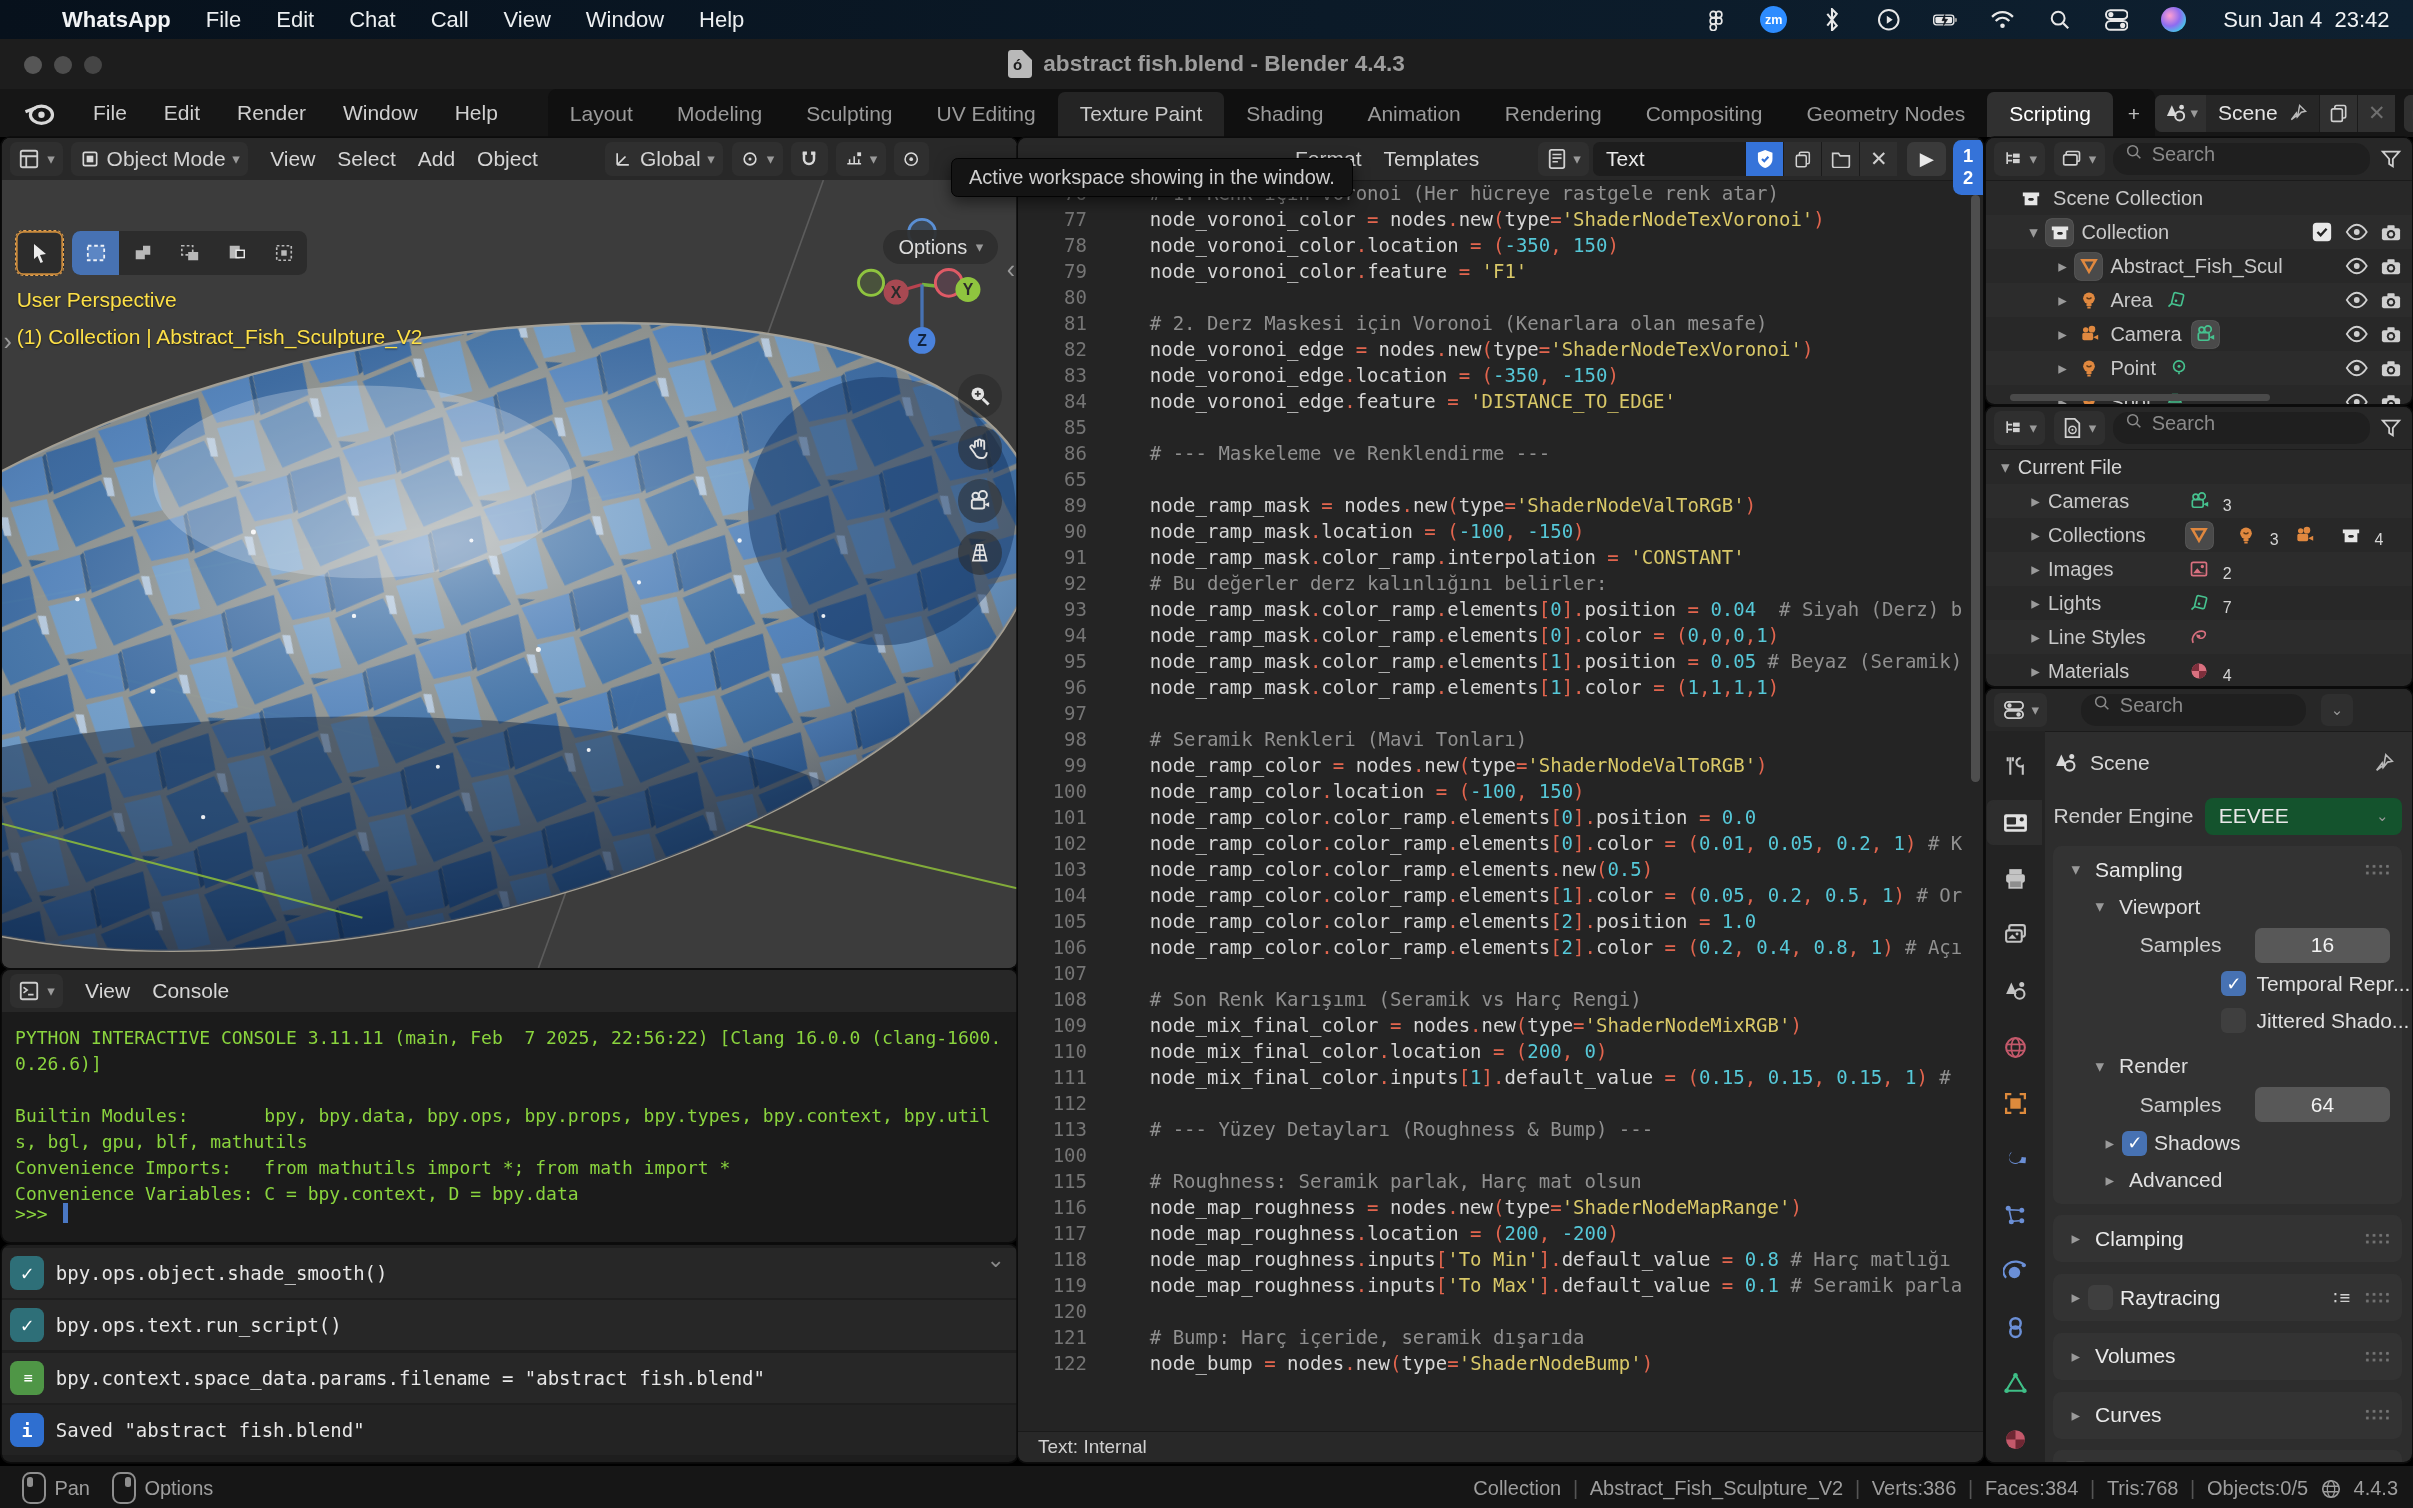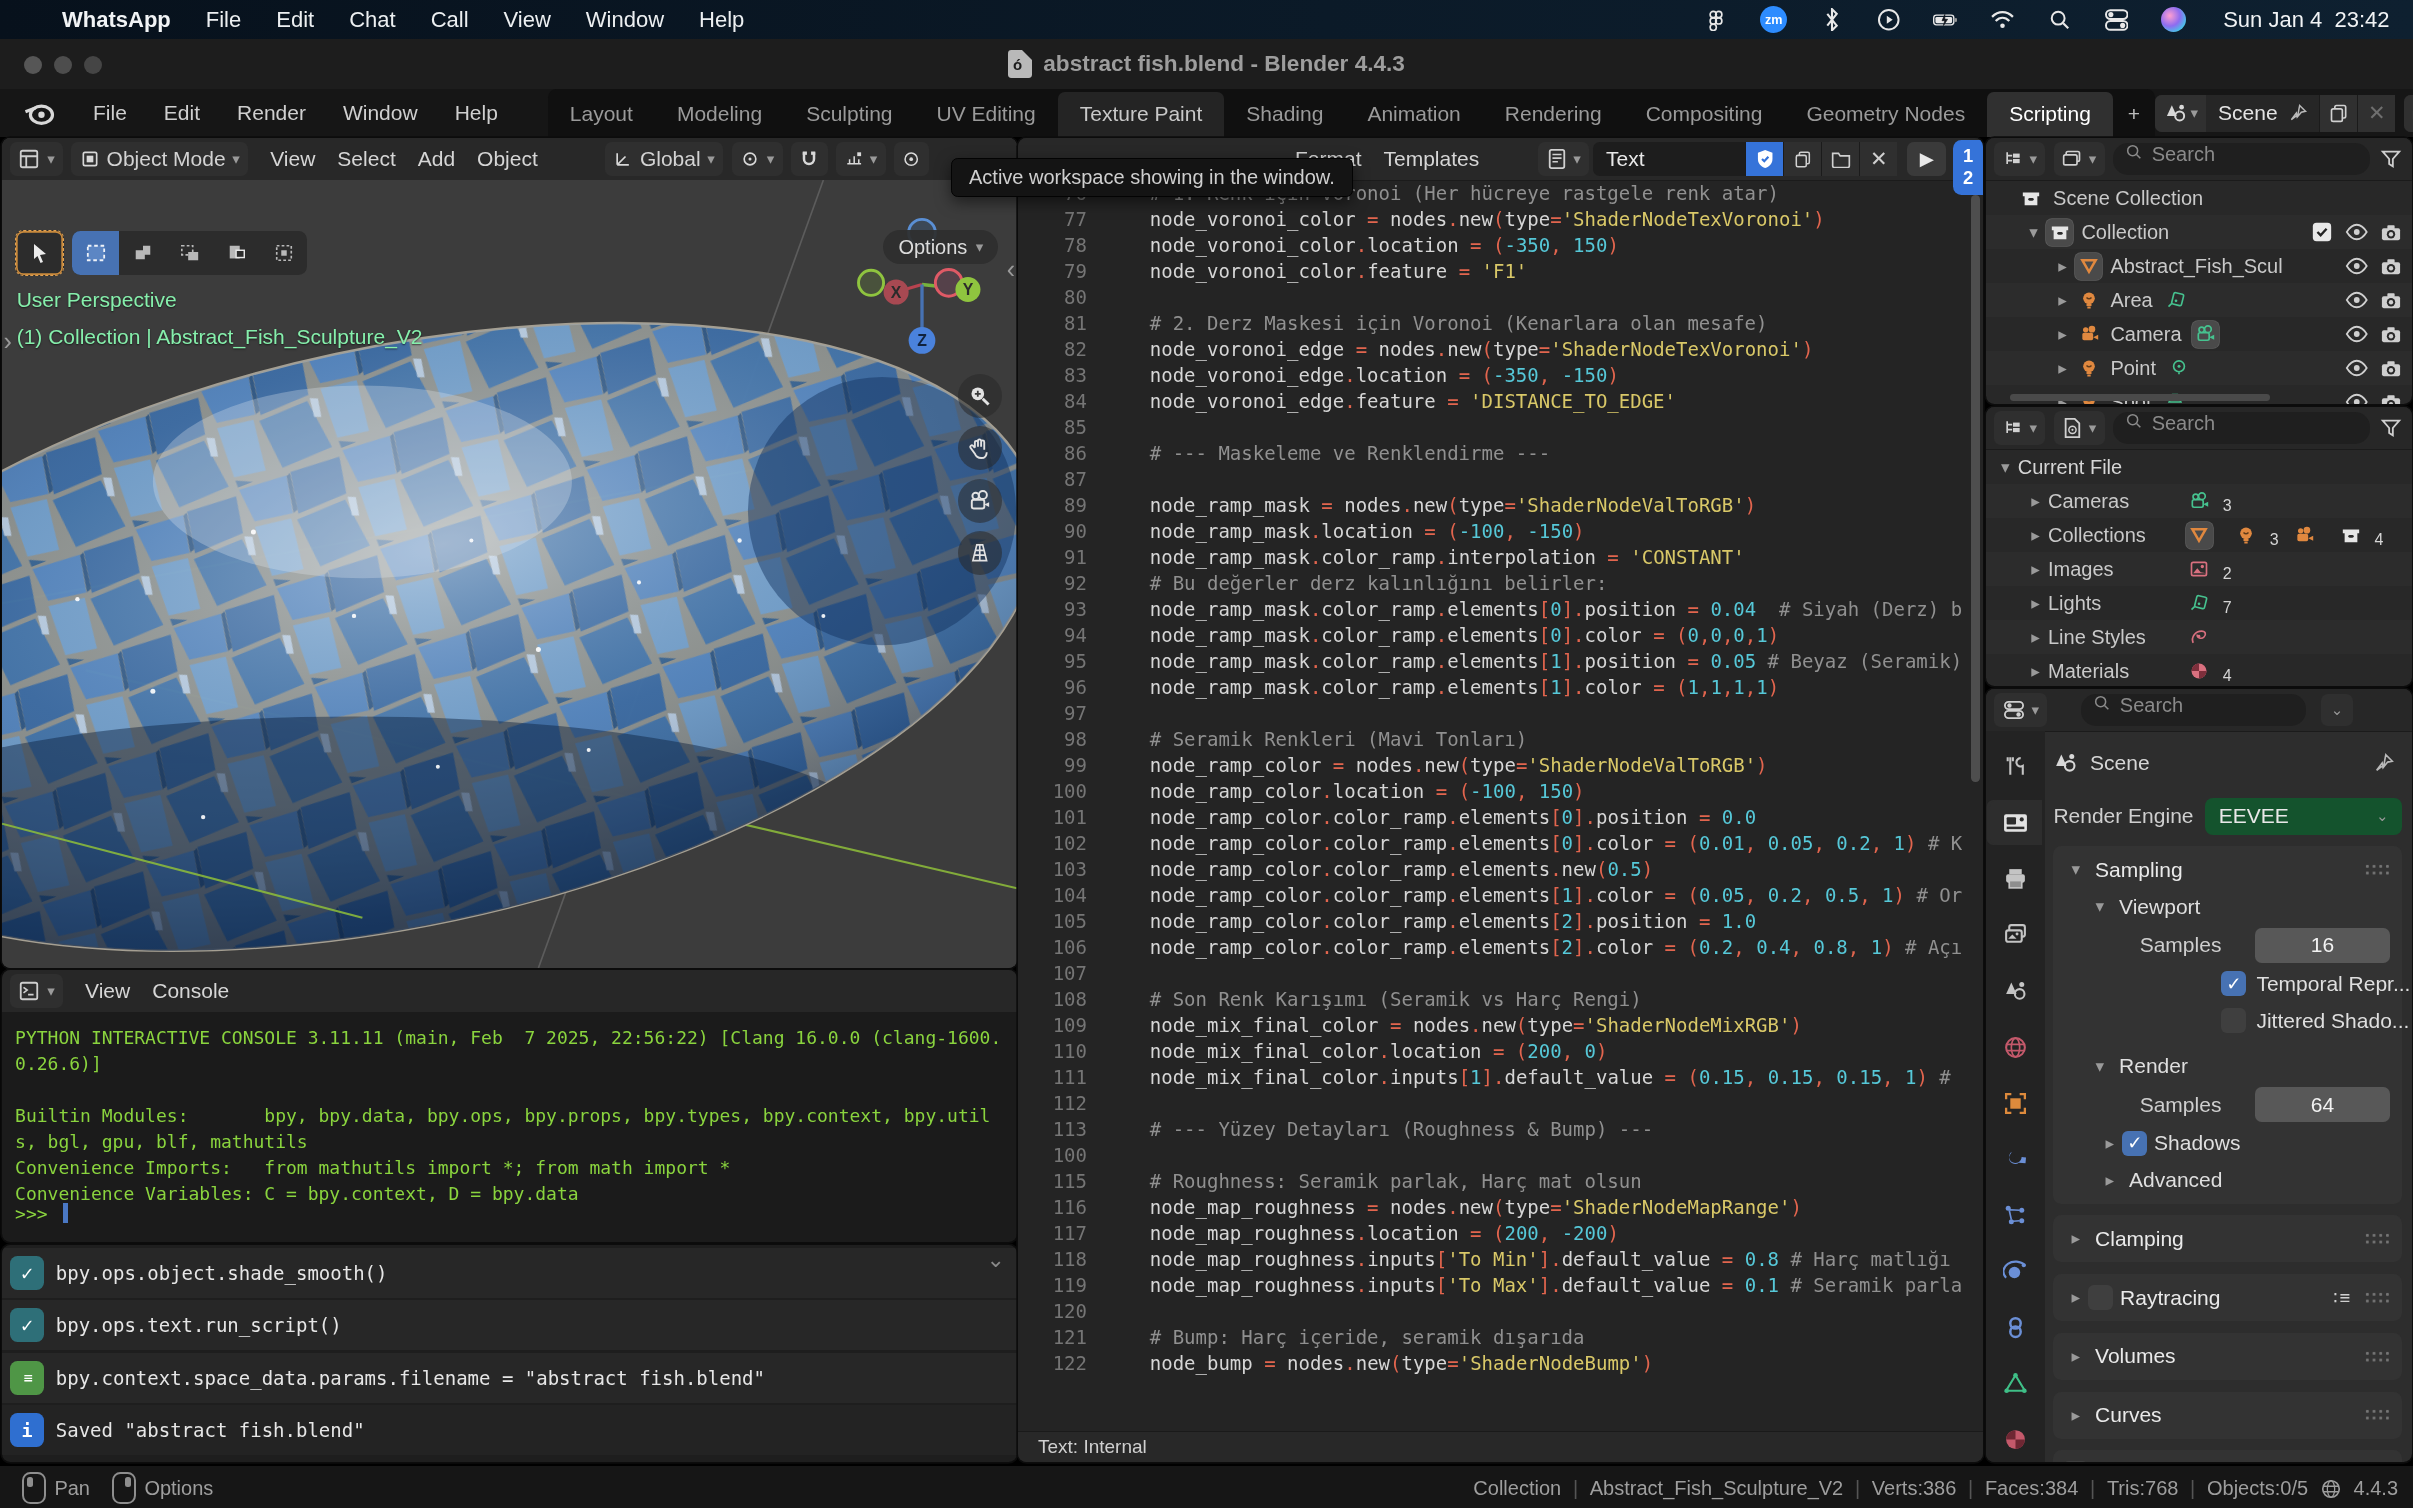--- a/index.html
+++ b/index.html
@@ -57,21 +57,21 @@
   .ehdr{height:42px;background:#282828;display:flex;align-items:center;color:#d3d3d3;
     font-size:21px;border-bottom:0.8px solid #1b1b1b;}
   .hbtn{display:flex;align-items:center;gap:6.7px;background:#2f2f2f;border-radius:6.7px;height:34px;
     padding:0 8.4px;margin-left:8.4px;}
   .hmenu{margin-left:22px;color:#d6d6d6;}
 
   
   #viewport{left:1.7px;top:138px;width:1015px;height:830px;background:#3c3c3c;}
   #viewport .ehdr{background:#282828;}
   #vp-canvas{position:absolute;left:0;top:42px;right:0;bottom:0;background:#3c3c3c;}
-  .vp-overlay{position:absolute;left:15px;top:101px;color:#86efac;font-size:21px;
+  .vp-overlay{position:absolute;left:15px;top:101px;color:#fde047;font-size:21px;
     text-shadow:0 0.8px 1.7px rgba(0,0,0,.6);line-height:37px;}
   #toolcol{position:absolute;left:13.4px;top:50px;display:flex;gap:8.4px;align-items:center;}
   .toolbtn{width:47px;height:44px;border-radius:8.4px;background:#2c2c2c;display:flex;
     align-items:center;justify-content:center;}
   .toolgroup{display:flex;background:#2c2c2c;border-radius:8.4px;}
   .toolgroup .toolbtn{background:transparent;border-radius:0;}
   .toolgroup .toolbtn:first-child{border-radius:8.4px 0 0 8.4px;}
   .toolgroup .toolbtn:last-child{border-radius:0 8.4px 8.4px 0;}
   .toolbtn.activeblue{background:#4772b3;}
   #optionsbtn{position:absolute;right:18.4px;top:50px;height:34px;background:#2e2e2eee;border-radius:17px;
@@ -606,21 +606,21 @@
       <div class="cline"><span class="lnum">77</span><span class="ctext"><span class="pl">    node_voronoi_color </span><span class="pu">=</span><span class="pl"> nodes</span><span class="pu">.</span><span class="pl">new</span><span class="pu">(</span><span class="pl">type</span><span class="pu">=</span><span class="st">'ShaderNodeTexVoronoi'</span><span class="pu">)</span></span></div>
       <div class="cline"><span class="lnum">78</span><span class="ctext"><span class="pl">    node_voronoi_color</span><span class="pu">.</span><span class="pl">location </span><span class="pu">=</span><span class="pl"> </span><span class="pu">(</span><span class="nu">-350</span><span class="pu">,</span><span class="pl"> </span><span class="nu">150</span><span class="pu">)</span></span></div>
       <div class="cline"><span class="lnum">79</span><span class="ctext"><span class="pl">    node_voronoi_color</span><span class="pu">.</span><span class="pl">feature </span><span class="pu">=</span><span class="pl"> </span><span class="st">'F1'</span></span></div>
       <div class="cline"><span class="lnum">80</span><span class="ctext"></span></div>
       <div class="cline"><span class="lnum">81</span><span class="ctext"><span class="pl">    </span><span class="cm"># 2. Derz Maskesi için Voronoi (Kenarlara olan mesafe)</span></span></div>
       <div class="cline"><span class="lnum">82</span><span class="ctext"><span class="pl">    node_voronoi_edge </span><span class="pu">=</span><span class="pl"> nodes</span><span class="pu">.</span><span class="pl">new</span><span class="pu">(</span><span class="pl">type</span><span class="pu">=</span><span class="st">'ShaderNodeTexVoronoi'</span><span class="pu">)</span></span></div>
       <div class="cline"><span class="lnum">83</span><span class="ctext"><span class="pl">    node_voronoi_edge</span><span class="pu">.</span><span class="pl">location </span><span class="pu">=</span><span class="pl"> </span><span class="pu">(</span><span class="nu">-350</span><span class="pu">,</span><span class="pl"> </span><span class="nu">-150</span><span class="pu">)</span></span></div>
       <div class="cline"><span class="lnum">84</span><span class="ctext"><span class="pl">    node_voronoi_edge</span><span class="pu">.</span><span class="pl">feature </span><span class="pu">=</span><span class="pl"> </span><span class="st">'DISTANCE_TO_EDGE'</span></span></div>
       <div class="cline"><span class="lnum">85</span><span class="ctext"></span></div>
       <div class="cline"><span class="lnum">86</span><span class="ctext"><span class="pl">    </span><span class="cm"># --- Maskeleme ve Renklendirme ---</span></span></div>
-      <div class="cline"><span class="lnum">87</span><span class="ctext"></span></div>
+      <div class="cline"><span class="lnum">65</span><span class="ctext"></span></div>
       <div class="cline"><span class="lnum">89</span><span class="ctext"><span class="pl">    node_ramp_mask </span><span class="pu">=</span><span class="pl"> nodes</span><span class="pu">.</span><span class="pl">new</span><span class="pu">(</span><span class="pl">type</span><span class="pu">=</span><span class="st">'ShaderNodeValToRGB'</span><span class="pu">)</span></span></div>
       <div class="cline"><span class="lnum">90</span><span class="ctext"><span class="pl">    node_ramp_mask</span><span class="pu">.</span><span class="pl">location </span><span class="pu">=</span><span class="pl"> </span><span class="pu">(</span><span class="nu">-100</span><span class="pu">,</span><span class="pl"> </span><span class="nu">-150</span><span class="pu">)</span></span></div>
       <div class="cline"><span class="lnum">91</span><span class="ctext"><span class="pl">    node_ramp_mask</span><span class="pu">.</span><span class="pl">color_ramp</span><span class="pu">.</span><span class="pl">interpolation </span><span class="pu">=</span><span class="pl"> </span><span class="st">'CONSTANT'</span></span></div>
       <div class="cline"><span class="lnum">92</span><span class="ctext"><span class="pl">    </span><span class="cm"># Bu değerler derz kalınlığını belirler:</span></span></div>
       <div class="cline"><span class="lnum">93</span><span class="ctext"><span class="pl">    node_ramp_mask</span><span class="pu">.</span><span class="pl">color_ramp</span><span class="pu">.</span><span class="pl">elements</span><span class="pu">[</span><span class="nu">0</span><span class="pu">]</span><span class="pu">.</span><span class="pl">position </span><span class="pu">=</span><span class="pl"> </span><span class="nu">0.04</span><span class="pl">  </span><span class="cm"># Siyah (Derz) b</span></span></div>
       <div class="cline"><span class="lnum">94</span><span class="ctext"><span class="pl">    node_ramp_mask</span><span class="pu">.</span><span class="pl">color_ramp</span><span class="pu">.</span><span class="pl">elements</span><span class="pu">[</span><span class="nu">0</span><span class="pu">]</span><span class="pu">.</span><span class="pl">color </span><span class="pu">=</span><span class="pl"> </span><span class="pu">(</span><span class="nu">0</span><span class="pu">,</span><span class="nu">0</span><span class="pu">,</span><span class="nu">0</span><span class="pu">,</span><span class="nu">1</span><span class="pu">)</span></span></div>
       <div class="cline"><span class="lnum">95</span><span class="ctext"><span class="pl">    node_ramp_mask</span><span class="pu">.</span><span class="pl">color_ramp</span><span class="pu">.</span><span class="pl">elements</span><span class="pu">[</span><span class="nu">1</span><span class="pu">]</span><span class="pu">.</span><span class="pl">position </span><span class="pu">=</span><span class="pl"> </span><span class="nu">0.05</span><span class="pl"> </span><span class="cm"># Beyaz (Seramik)</span></span></div>
       <div class="cline"><span class="lnum">96</span><span class="ctext"><span class="pl">    node_ramp_mask</span><span class="pu">.</span><span class="pl">color_ramp</span><span class="pu">.</span><span class="pl">elements</span><span class="pu">[</span><span class="nu">1</span><span class="pu">]</span><span class="pu">.</span><span class="pl">color </span><span class="pu">=</span><span class="pl"> </span><span class="pu">(</span><span class="nu">1</span><span class="pu">,</span><span class="nu">1</span><span class="pu">,</span><span class="nu">1</span><span class="pu">,</span><span class="nu">1</span><span class="pu">)</span></span></div>
       <div class="cline"><span class="lnum">97</span><span class="ctext"></span></div>
       <div class="cline"><span class="lnum">98</span><span class="ctext"><span class="pl">    </span><span class="cm"># Seramik Renkleri (Mavi Tonları)</span></span></div>

